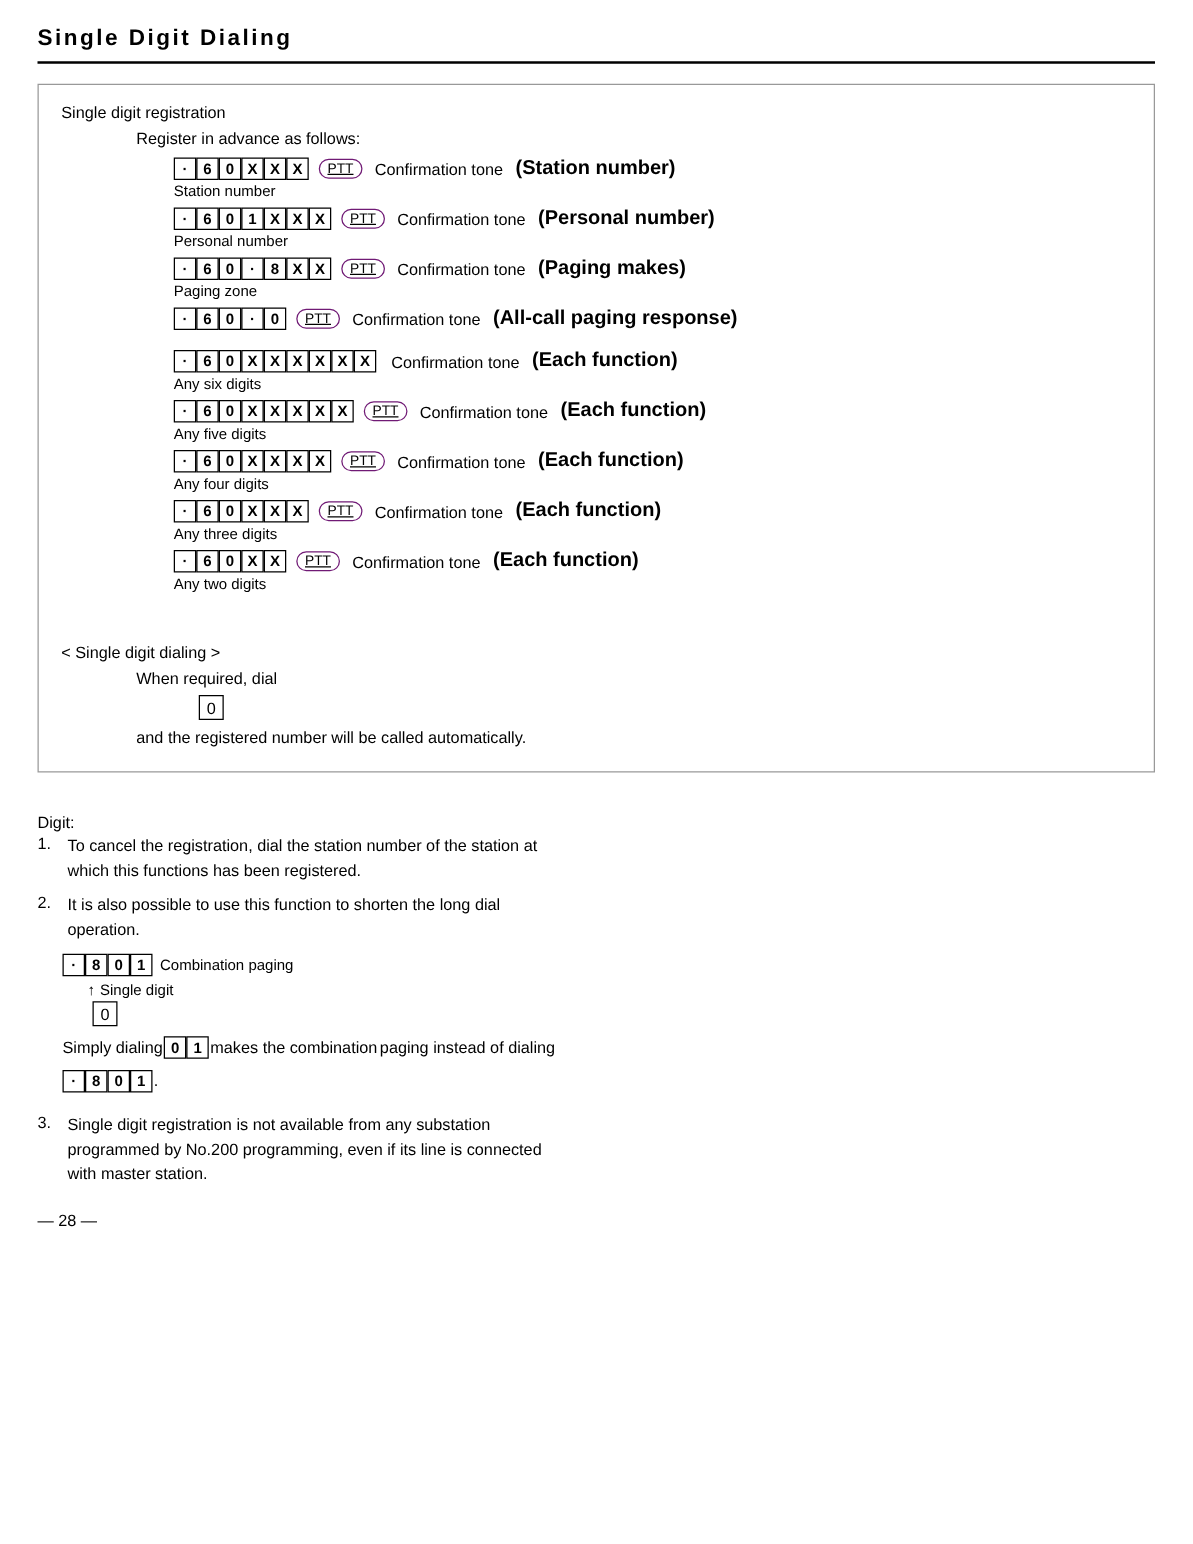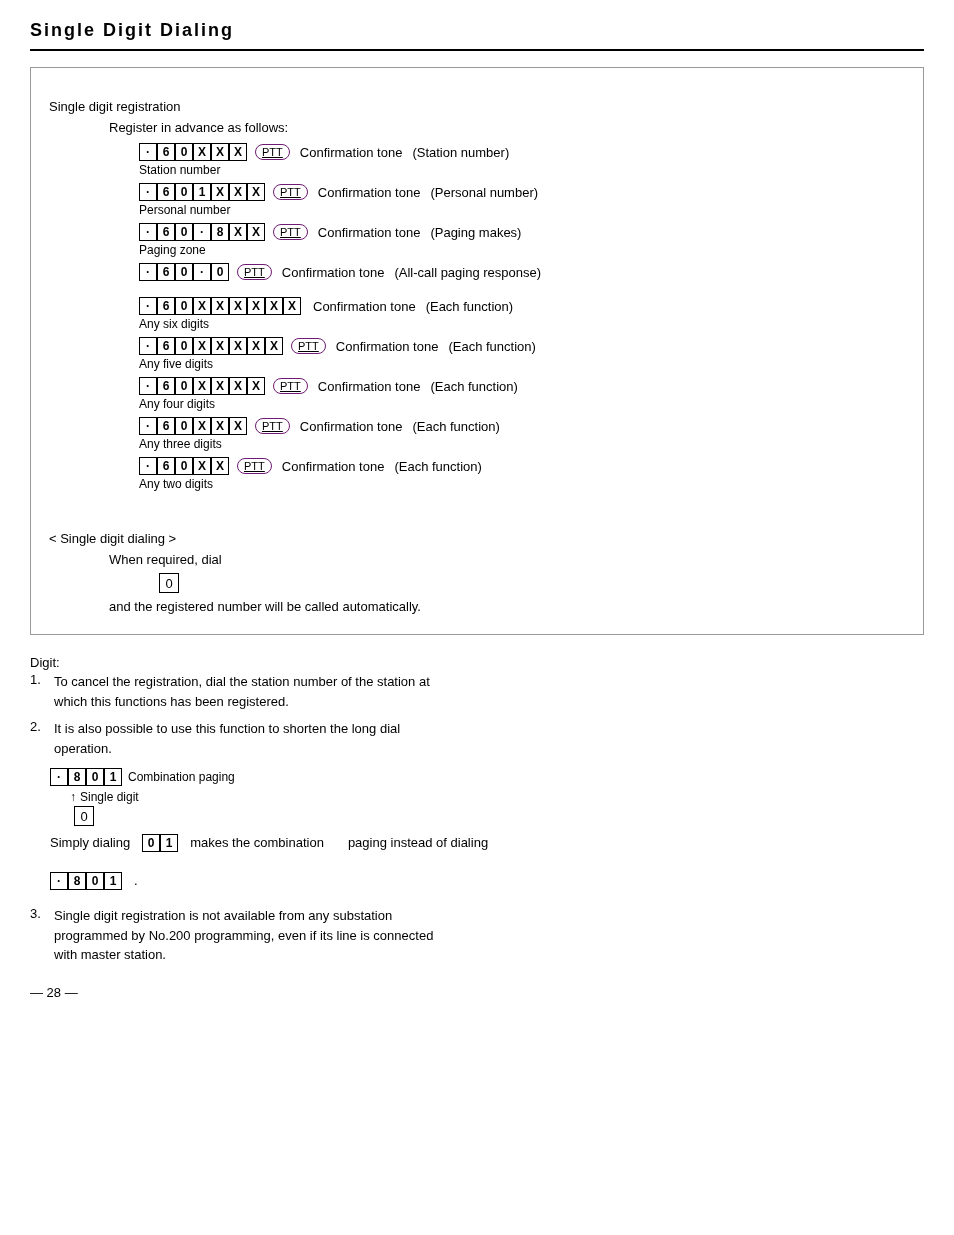--- a/index.html
+++ b/index.html
@@ -21,22 +21,22 @@
     }
 
     hr.title-rule {
       border: none;
       border-top: 2px solid #000;
       margin-bottom: 16px;
     }
 
     .main-box {
       border: 1px solid #999;
-      padding: 31px 18px 20px 18px;
-      margin-bottom: 20px;
+      padding: 14px 18px 20px 18px;
+      margin-bottom: 32px;
     }
 
     .section-label {
       font-size: 13px;
       margin-bottom: 6px;
     }
 
     .register-label {
       margin-left: 60px;
       margin-bottom: 8px;
@@ -91,22 +91,23 @@
       text-decoration: underline;
     }
 
     .conf-tone {
       font-size: 13px;
       margin-left: 2px;
       margin-right: 2px;
     }
 
     .paren-label {
-      font-size: 13px;
+      font-size: 16px;
       margin-left: 4px;
+      font-weight: bold;
     }
 
     .spacer-row {
       height: 12px;
     }
 
     .single-digit-section {
       margin-top: 10px;
     }
 
@@ -409,21 +410,21 @@
     <div class="arrow-line">
       <div style="display:flex; align-items:center; gap:4px; margin-left:4px; font-size:12px;">
         <span>↑</span>
         <span>Single digit</span>
       </div>
       <div style="margin-left:8px; margin-top:2px;">
         <div class="key-cell-sq">0</div>
       </div>
     </div>
 
-    <div style="font-size:13px; display:flex; align-items:center; flex-wrap:wrap; gap:12px; max-width:450px; line-height:2;">
+    <div style="font-size:13px; display:flex; align-items:center; flex-wrap:wrap; gap:1px; max-width:450px; line-height:2;">
       <span>Simply  dialing</span>
       <span style="display:inline-flex; align-items:center;">
         <span class="key-cell">0</span>
         <span class="key-cell">1</span>
       </span>
       <span>makes  the  combination</span>
       <br>
       <span>paging instead of dialing</span>
       <span style="display:inline-flex; align-items:center;">
         <span class="key-cell">·</span>

